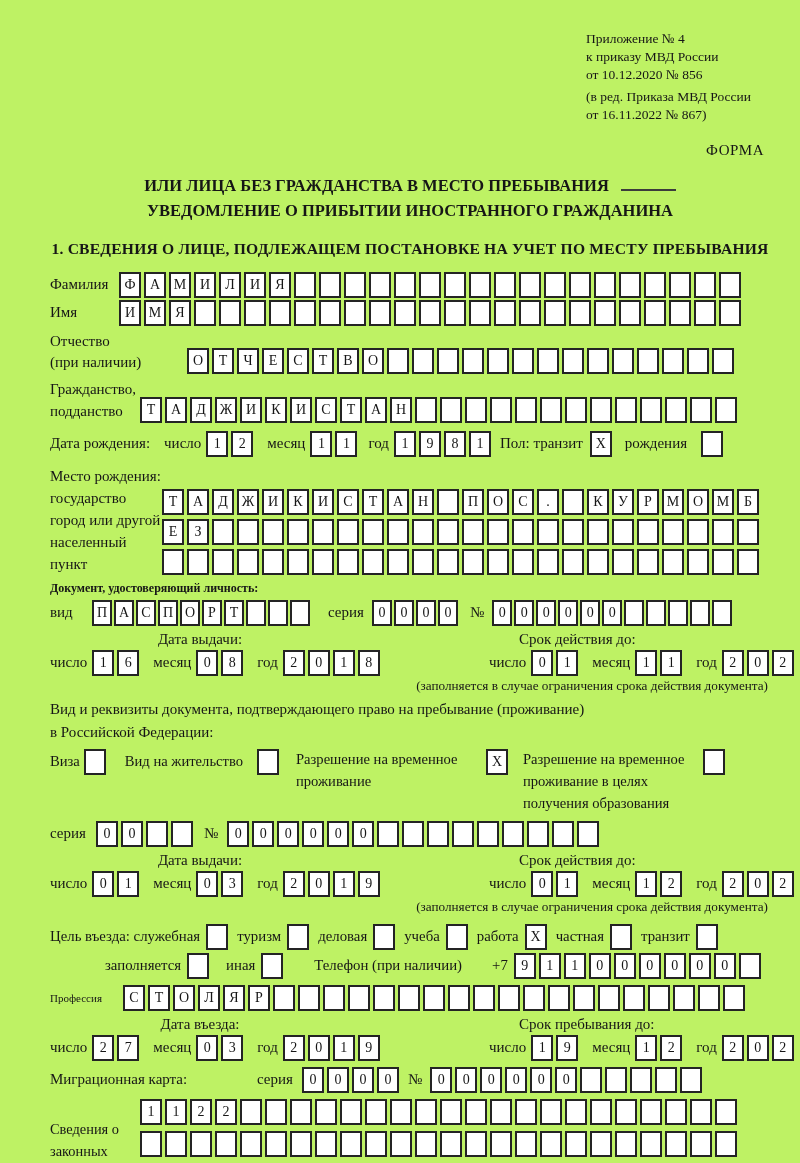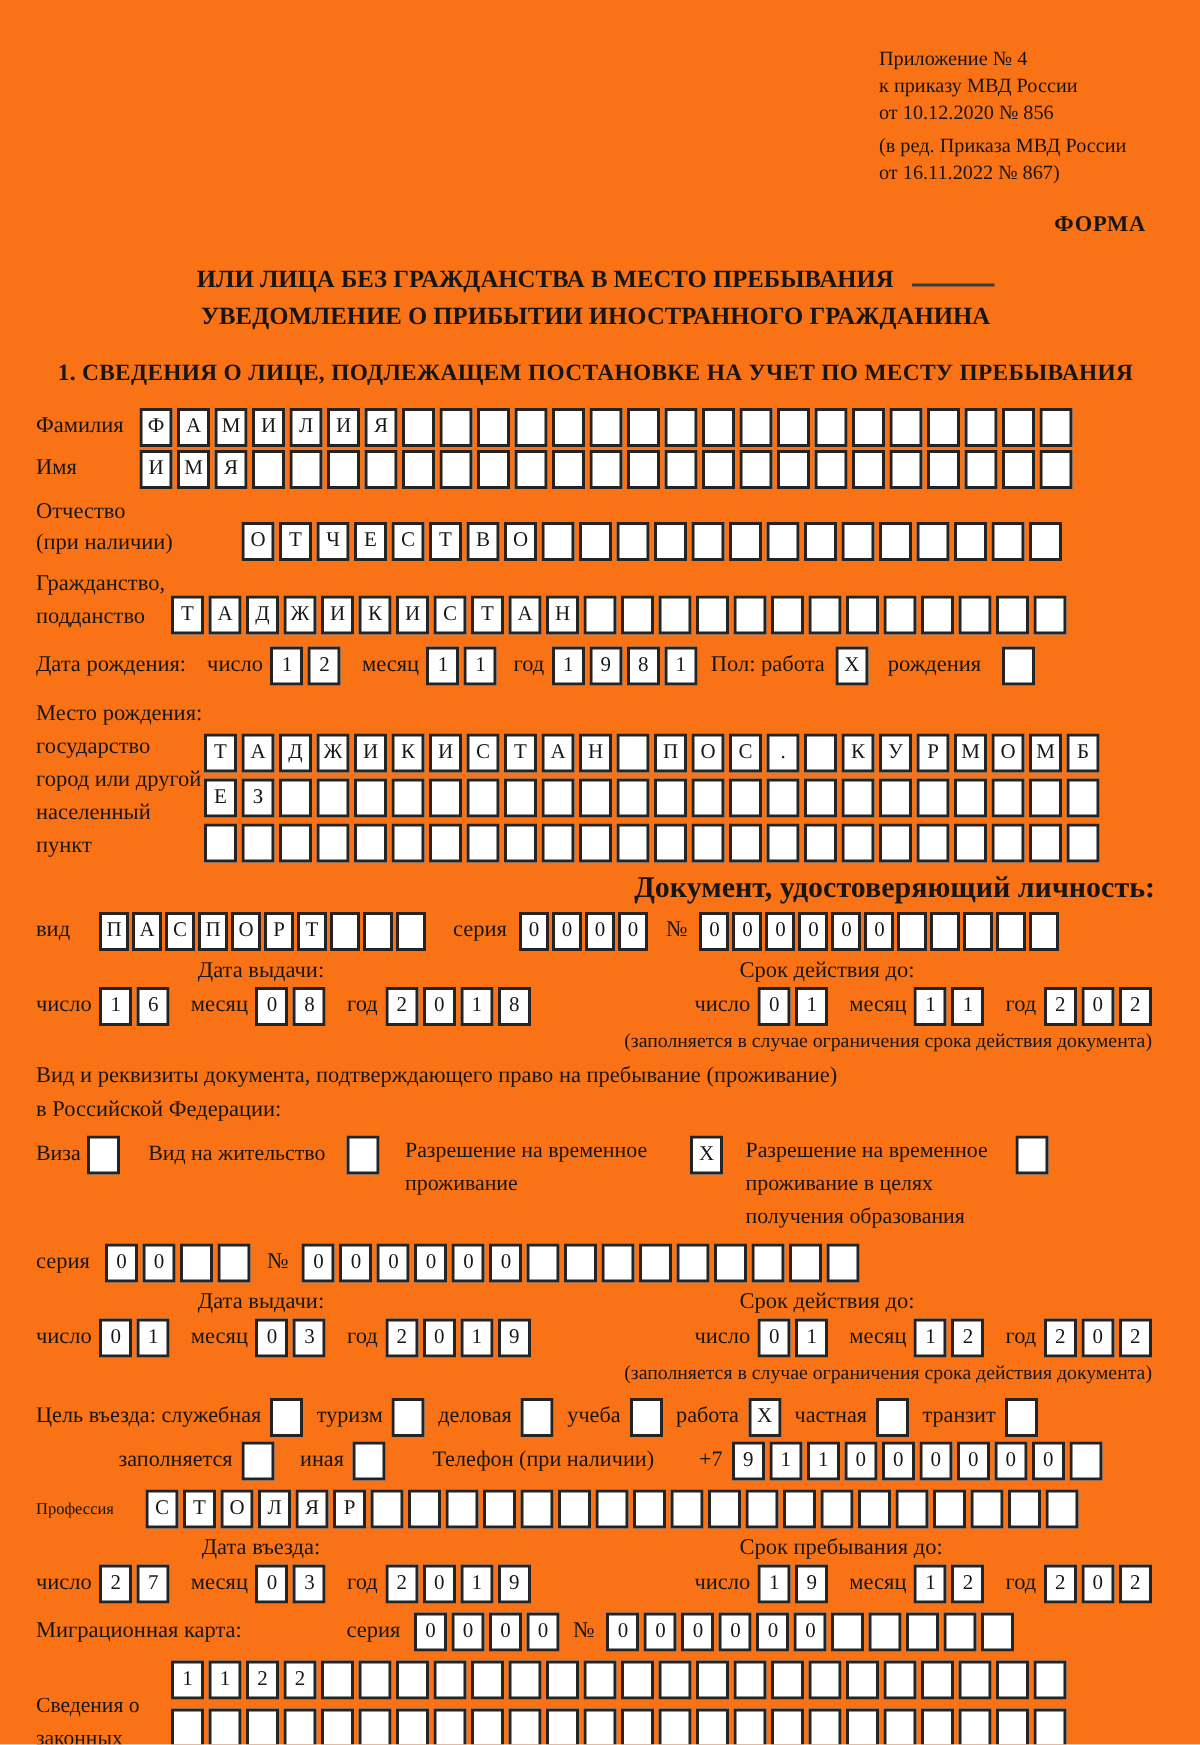--- a/index.html
+++ b/index.html
@@ -1,35 +1,35 @@
 <!DOCTYPE html>
 <html><head>
 <meta charset="utf-8">
 <style>
   html,body{margin:0;padding:0;background:#ffffff}
-  .page{width:800px;height:1163px;background:#f97316;color:#161616;
+  .page{width:800px;height:1163px;background:#bef264;color:#161616;
     font-family:"Liberation Serif","DejaVu Serif",serif;font-size:15px;
-    padding:30px 30px 0 24px;box-sizing:border-box;overflow:hidden;position:relative}
+    padding:30px 30px 0 50px;box-sizing:border-box;overflow:hidden;position:relative}
   .hdr{margin-left:auto;width:184px;font-size:13.5px;line-height:1.32}
   .hdr-note{margin-top:5px}
-  .forma{text-align:right;font-weight:bold;margin-top:18px;padding-right:6px;letter-spacing:.5px}
+  .forma{text-align:right;font-weight:normal;margin-top:18px;padding-right:6px;letter-spacing:.5px}
   .title{text-align:center;font-weight:bold;font-size:16.5px;line-height:1.5;margin-top:15px}
   .blankline{display:inline-block;width:55px;border-bottom:2.5px solid #3c3c3c;margin-left:12px}
   .sec1{text-align:center;font-weight:bold;font-size:15.6px;margin-top:16px;margin-bottom:14px;letter-spacing:.2px}
   .frow{display:flex;align-items:center;margin-bottom:2px}
   .fstart{align-items:flex-end}
   .flabel{flex:0 0 auto}
   .boxes{display:flex;flex:0 0 auto}
   .cbox{width:18px;height:22px;border:2px solid #242424;margin-right:3px;text-align:center;
     font-size:14px;line-height:21px;flex:0 0 auto;background:#fff}
   .sm .cbox{width:16px;margin-right:2px}
   .lh2{line-height:1.45}
   .dlab{margin:0 5px 0 11px}
   .dlab0{margin-right:5px}
-  .center-head{text-align:right;font-weight:bold;margin:6px 0 4px;font-size:20px}
+  .center-head{text-align:left;font-weight:bold;margin:6px 0 4px;font-size:12px}
   .date-sec{display:flex;margin-top:5px}
   .dc-l{width:334px;flex:0 0 auto}
   .dc-r{flex:1 1 auto}
   .dc-head{margin-bottom:2px}
   .dc-l .dc-head{width:300px;text-align:center}
   .dc-r .dc-head{padding-left:135px}
   .dc-line{display:flex;align-items:center}
   .dc-r .dc-line{padding-left:105px}
   .note-right{text-align:right;font-size:13.2px;margin:2px 0 4px;padding-right:2px}
   .para{line-height:1.55;margin-top:4px}
@@ -204,21 +204,21 @@
         <span class="cbox">1</span>
         <span class="cbox">1</span>
       </span>
     <span class="dlab" style="margin-left:8px">год</span>
     <span class="boxes">
         <span class="cbox">1</span>
         <span class="cbox">9</span>
         <span class="cbox">8</span>
         <span class="cbox">1</span>
       </span>
-    <span style="margin-left:6px">Пол: работа</span>
+    <span style="margin-left:6px">Пол: транзит</span>
     <span class="boxes" style="margin-left:7px">
         <span class="cbox">X</span>
       </span>
     <span style="margin-left:10px">рождения</span>
     <span class="boxes" style="margin-left:14px">
         <span class="cbox"></span>
       </span>
   </div>
 
   <div class="frow fstart" style="margin-top:6px">

